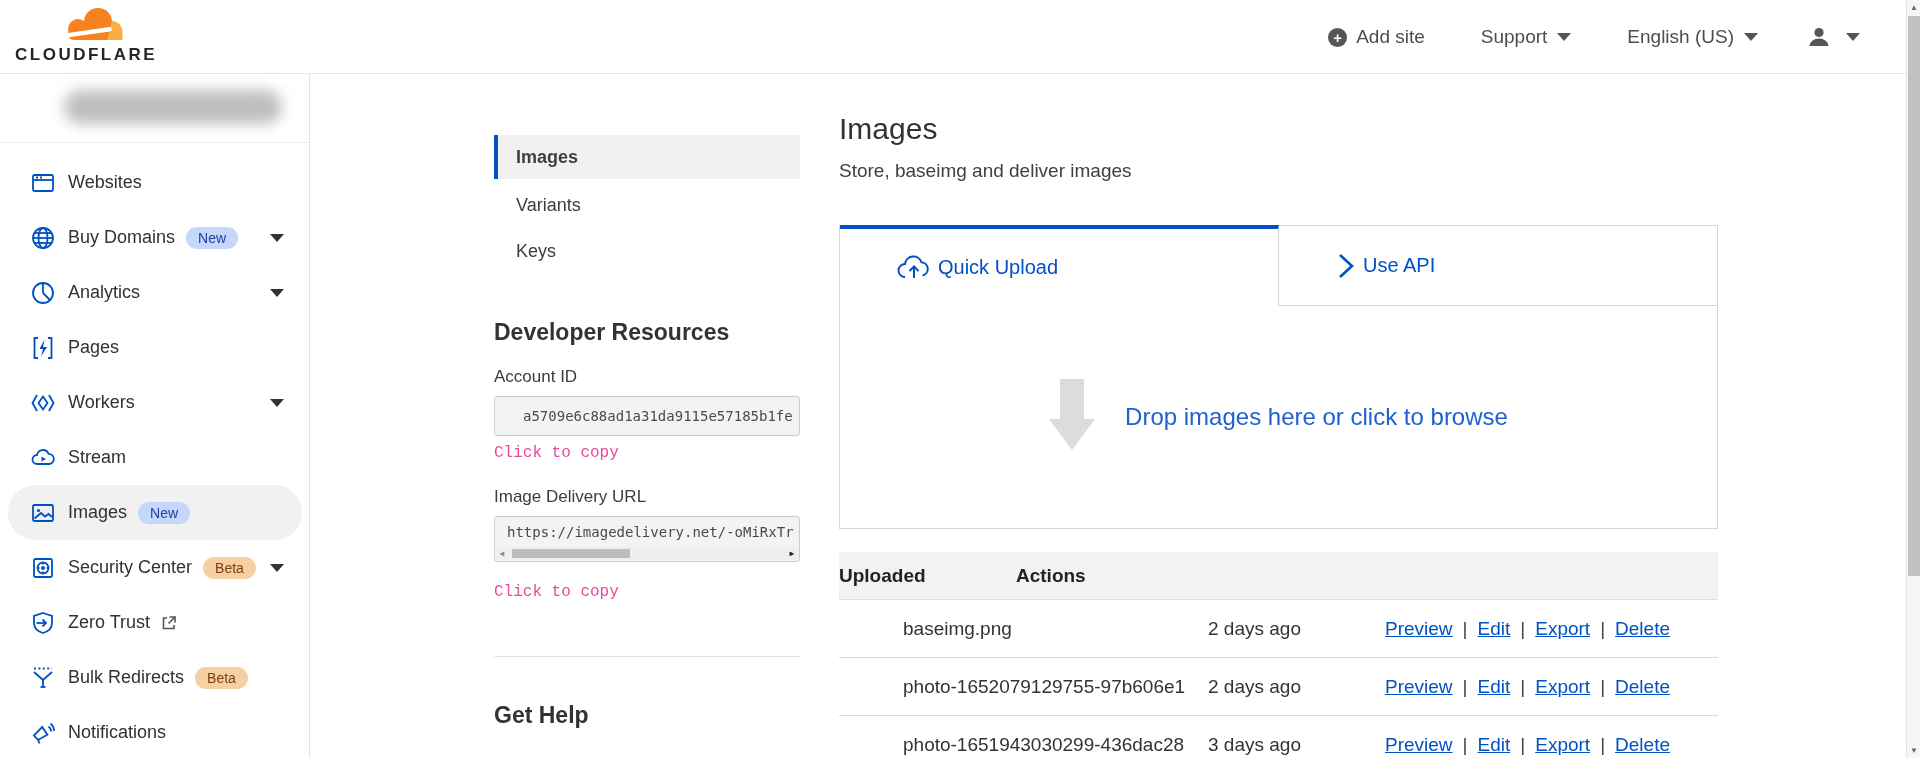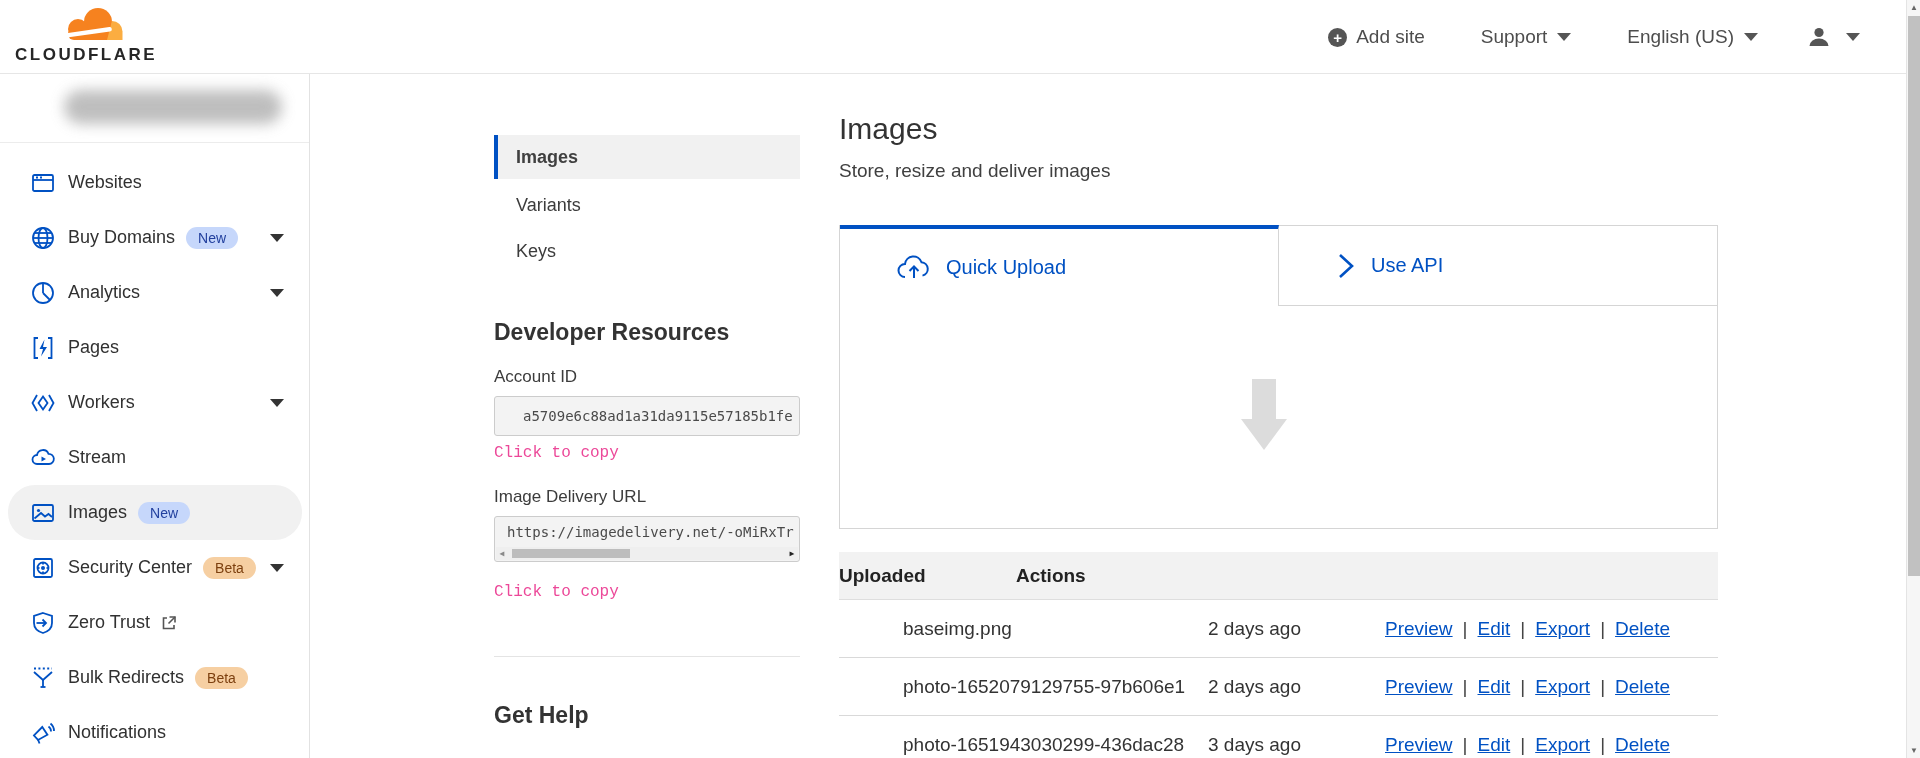--- a/index.html
+++ b/index.html
@@ -72,21 +72,21 @@
 
   
   .main { position:absolute; left:839px; top:74px; width:879px; height:684px; }
   .page-title { position:absolute; left:0; top:38px; font-size:30px; font-weight:400; color:#333; }
   .page-sub { position:absolute; left:0; top:86px; font-size:19px; color:#404040; }
 
   .upload-box { position:absolute; left:0; top:151px; width:879px; height:304px;
     border-left:1px solid #d5d5d5; border-right:1px solid #d5d5d5; border-bottom:1px solid #d5d5d5; }
   .tabrow { display:flex; height:81px; }
   .tab { flex:1; display:flex; align-items:center; padding-left:56px; cursor:pointer; }
-  .tab .tlabel { font-size:20px; color:#0051c3; margin-left:14px; }
+  .tab .tlabel { font-size:20px; color:#0051c3; margin-left:6px; }
   .tab.active { border-top:4px solid #0051c3; border-right:1px solid #d5d5d5; }
   .tab.inactive { border-top:1px solid #d5d5d5; border-bottom:1px solid #d5d5d5; }
   .dropzone { height:222px; display:flex; align-items:center; justify-content:center; cursor:pointer; }
   .drop-arrow { width:46px; margin-right:30px; margin-top:-6px; }
   .drop-shaft { width:24px; height:40px; background:#dcdcdc; margin:0 auto; }
   .drop-head { width:0; height:0; border-left:23px solid transparent; border-right:23px solid transparent;
     border-top:31px solid #dcdcdc; }
   .drop-text { font-size:24px; color:#2160d2; }
 
   .img-table { position:absolute; left:0; top:478px; width:879px; }
@@ -297,21 +297,21 @@
       </div>
     </div>
     <div class="copy-hint" style="top:509px">Click to copy</div>
 
     <div class="sn-divider" style="top:582px"></div>
     <div class="sn-head" style="top:628px">Get Help</div>
   </div>
 
   <div class="main">
     <div class="page-title">Images</div>
-    <div class="page-sub">Store, resize and deliver images</div>
+    <div class="page-sub">Store, baseimg and deliver images</div>
 
     <div class="upload-box">
       <div class="tabrow">
         <div class="tab active">
           <svg class="icon" width="36" height="28" viewBox="0 0 36 28" fill="none" stroke="#0051c3" stroke-width="2">
             <path d="M9 23 a6.5 6.5 0 0 1 0-13 a8.5 8.5 0 0 1 16.5-1.8 a6.8 6.8 0 0 1 1 13.4"></path>
             <path d="M18 24 V12.5"></path>
               <path d="M13.5 17 L18 12.5 L22.5 17"></path>
           </svg>
           <span class="tlabel">Quick Upload</span>
@@ -321,20 +321,21 @@
             <path d="M5 4 L17 15 L5 26"></path>
           </svg>
           <span class="tlabel">Use API</span>
         </div>
       </div>
       <div class="dropzone">
         <div class="drop-arrow">
           <div class="drop-shaft"></div>
             <div class="drop-head"></div>
         </div>
+        <span class="drop-text">Drop images here or click to browse</span>
       </div>
     </div>
 
     <div class="img-table">
       <div class="t-head">
         <div class="c-upl">Uploaded</div>
         <div class="c-act">Actions</div>
       </div>
 
       <div class="t-row">

